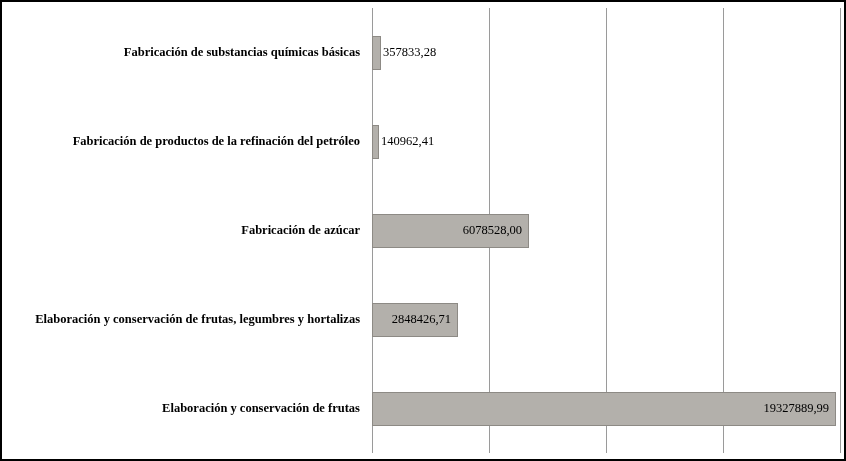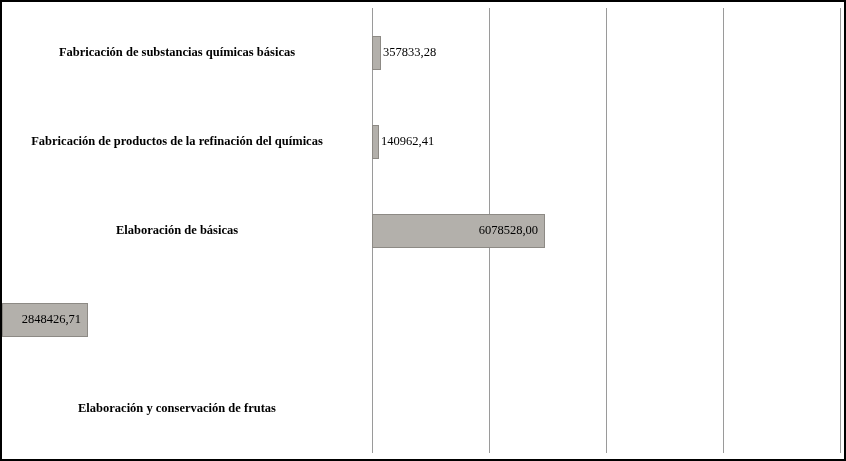--- a/index.html
+++ b/index.html
@@ -52,22 +52,22 @@
   }
   .bar-row {
     position: relative;
     height: 62px;
     display: flex;
     align-items: center;
   }
   .cat-label {
     width: 370px;
     flex: 0 0 370px;
-    text-align: center;
-    padding-right: 20px;
+    text-align: right;
+    padding-right: 12px;
     box-sizing: border-box;
     font-size: 12.5px;
     font-weight: bold;
     color: #000000;
     line-height: 1.1;
   }
   .bar-wrap {
     position: relative;
     flex: 1 1 auto;
     height: 100%;
@@ -117,44 +117,50 @@
       <div class="bar-row">
         <div class="cat-label">Fabricación de substancias químicas básicas</div>
         <div class="bar-wrap">
           <div class="bar" style="width:9px">
             <span class="bar-value">357833,28</span>
           </div>
         </div>
       </div>
 
       <div class="bar-row">
-        <div class="cat-label">Fabricación de productos de la refinación del químicas</div>
+        <div class="cat-label">Fabricación de productos de la refinación del petróleo</div>
         <div class="bar-wrap">
           <div class="bar" style="width:7px">
             <span class="bar-value">140962,41</span>
           </div>
         </div>
       </div>
 
       <div class="bar-row">
-        <div class="cat-label">Elaboración de básicas</div>
+        <div class="cat-label">Fabricación de azúcar</div>
         <div class="bar-wrap">
-          <div class="bar" style="width:173px">
+          <div class="bar" style="width:157px">
             <span class="bar-value inside">6078528,00</span>
           </div>
         </div>
       </div>
 
       <div class="bar-row">
+        <div class="cat-label">Elaboración y conservación de frutas, legumbres y hortalizas</div>
         <div class="bar-wrap">
           <div class="bar" style="width:86px">
             <span class="bar-value inside">2848426,71</span>
           </div>
         </div>
       </div>
 
       <div class="bar-row">
         <div class="cat-label">Elaboración y conservación de frutas</div>
+        <div class="bar-wrap">
+          <div class="bar" style="width:464px">
+            <span class="bar-value inside">19327889,99</span>
+          </div>
+        </div>
       </div>
 
     </div>
   </div>
 </div>
 
 </body></html>

